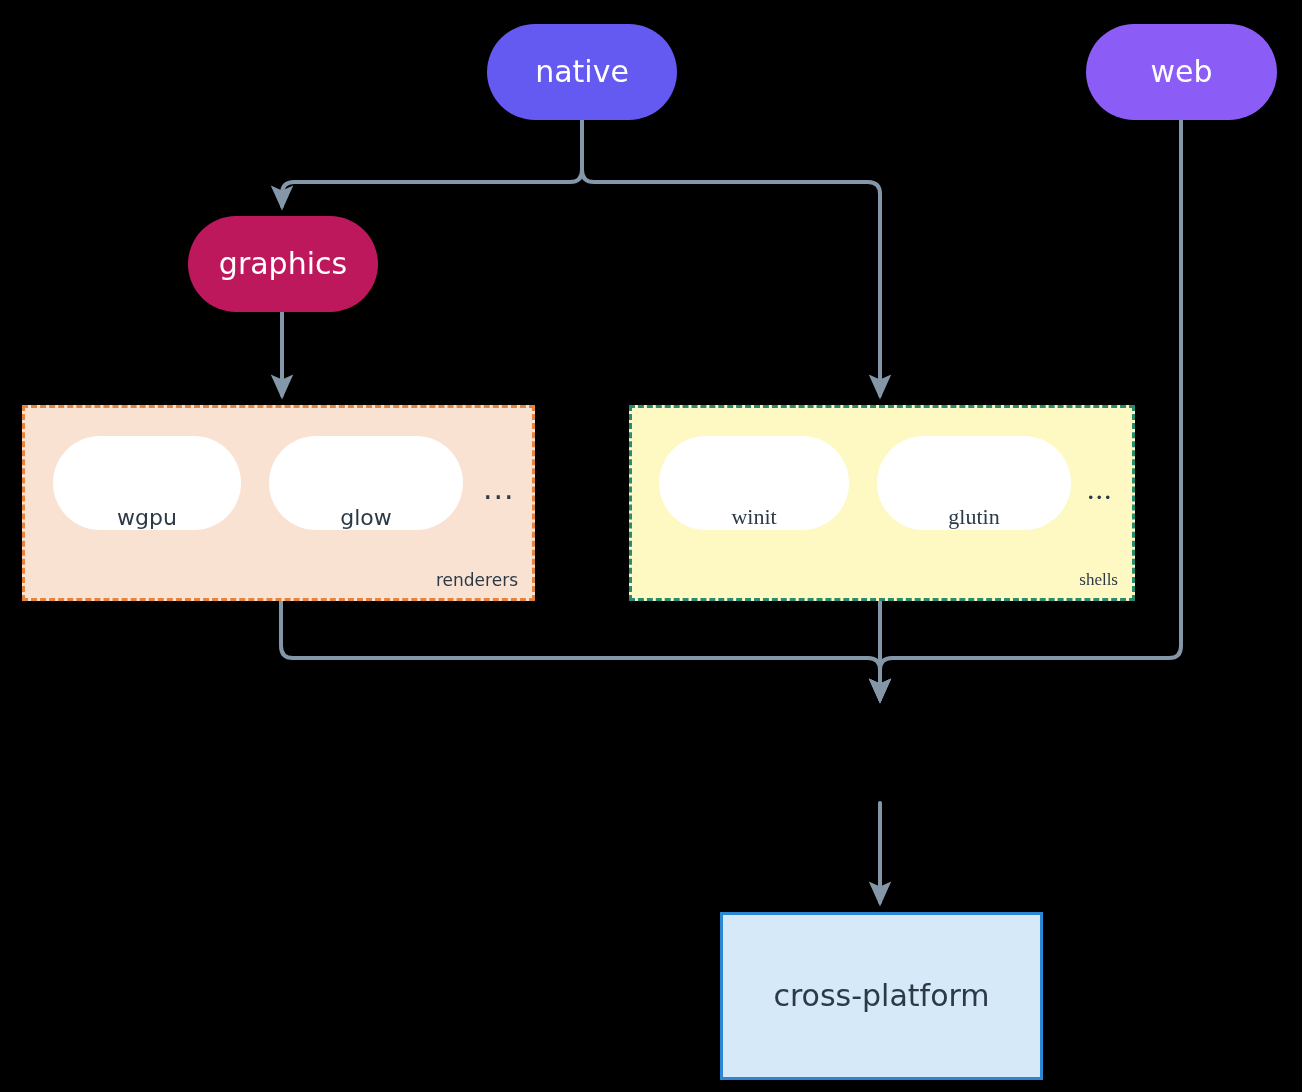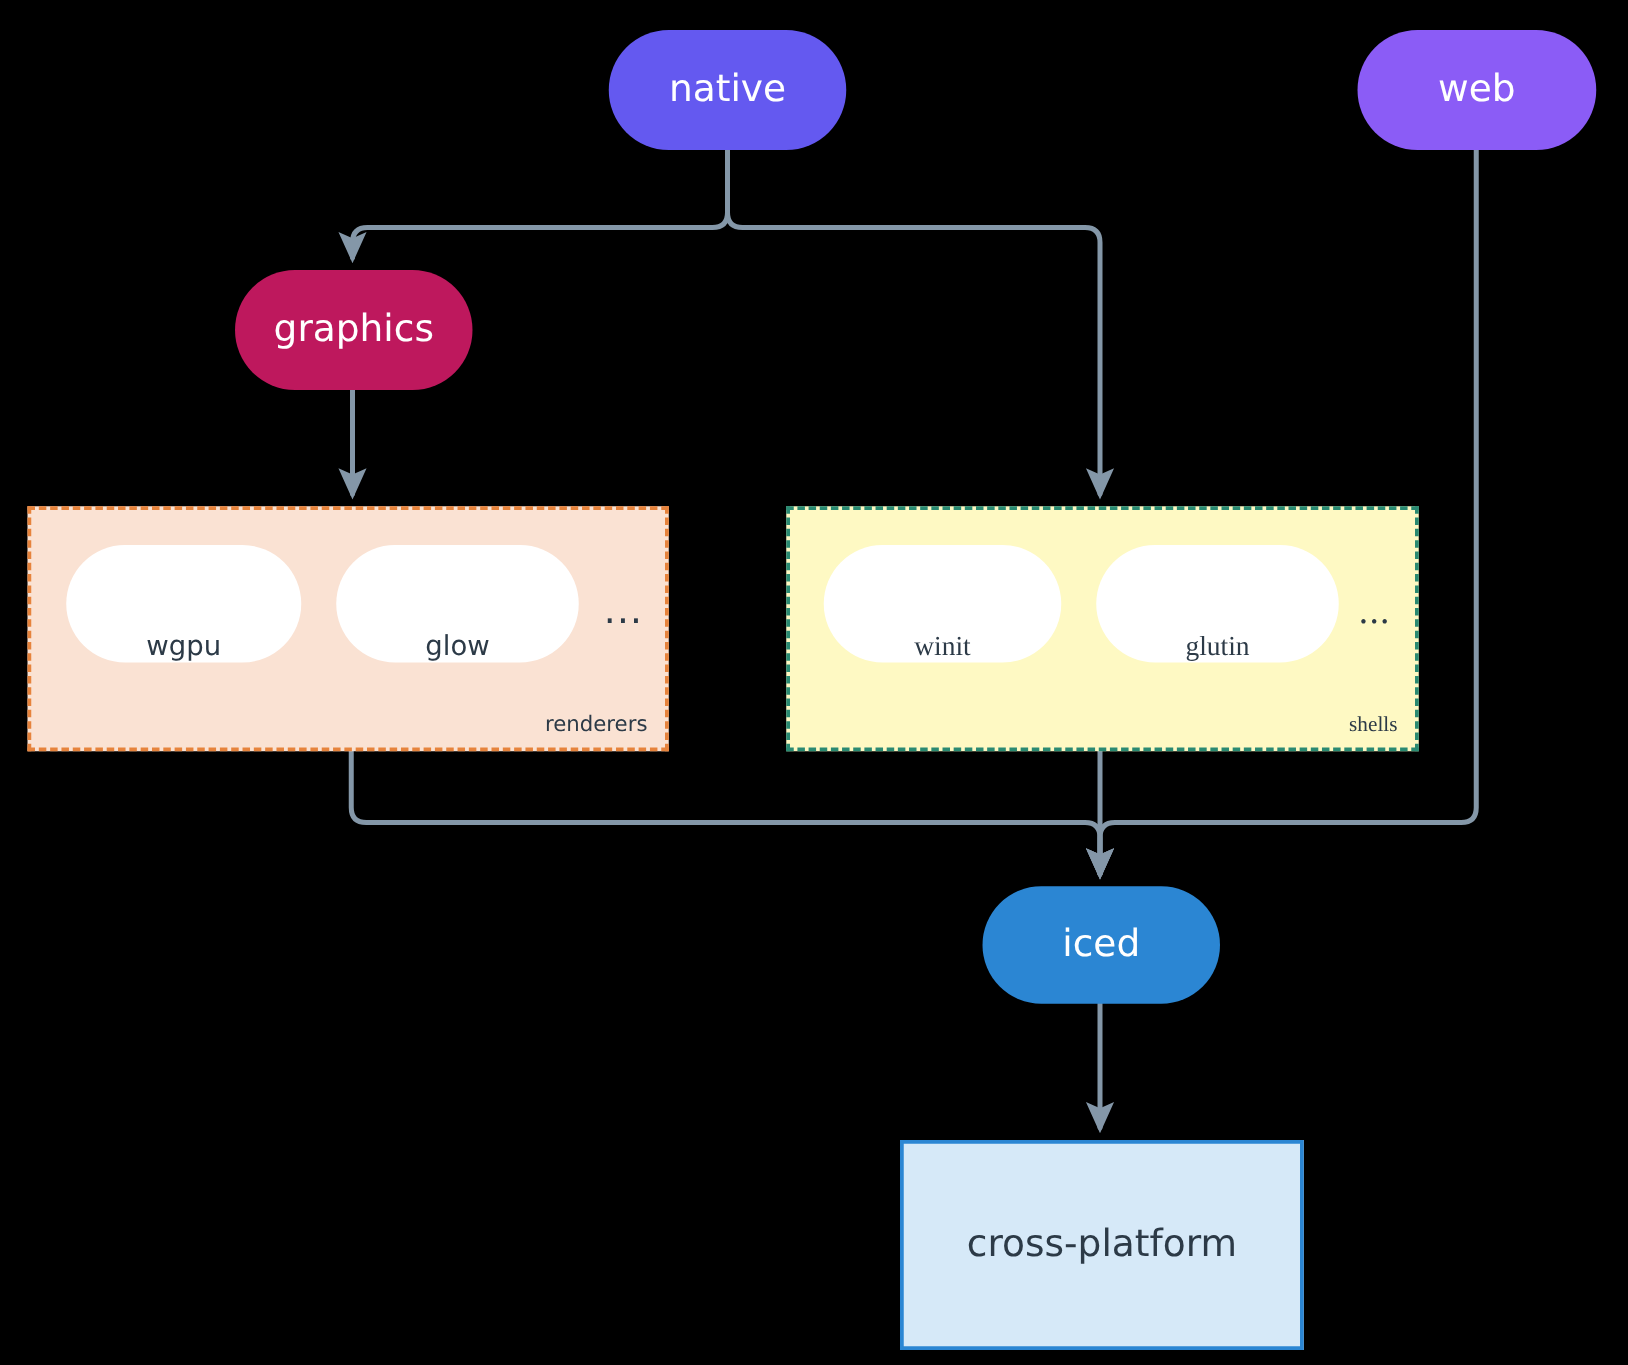--- a/index.html
+++ b/index.html
@@ -192,21 +192,18 @@
     <div class="subnode sub-winit">
       <span>winit</span>
     </div>
     <div class="subnode sub-glutin">
       <span>glutin</span>
     </div>
     <div class="ellipsis ell-shells">...</div>
     <div class="cluster-label">shells</div>
   </div>
 
-  <div class="node node-pill node-iced">
-    <span>iced</span>
-  </div>
 
   <div class="node node-app">
     <span>cross-platform</span>
   </div>
 
 </div>
 
 </body></html>

